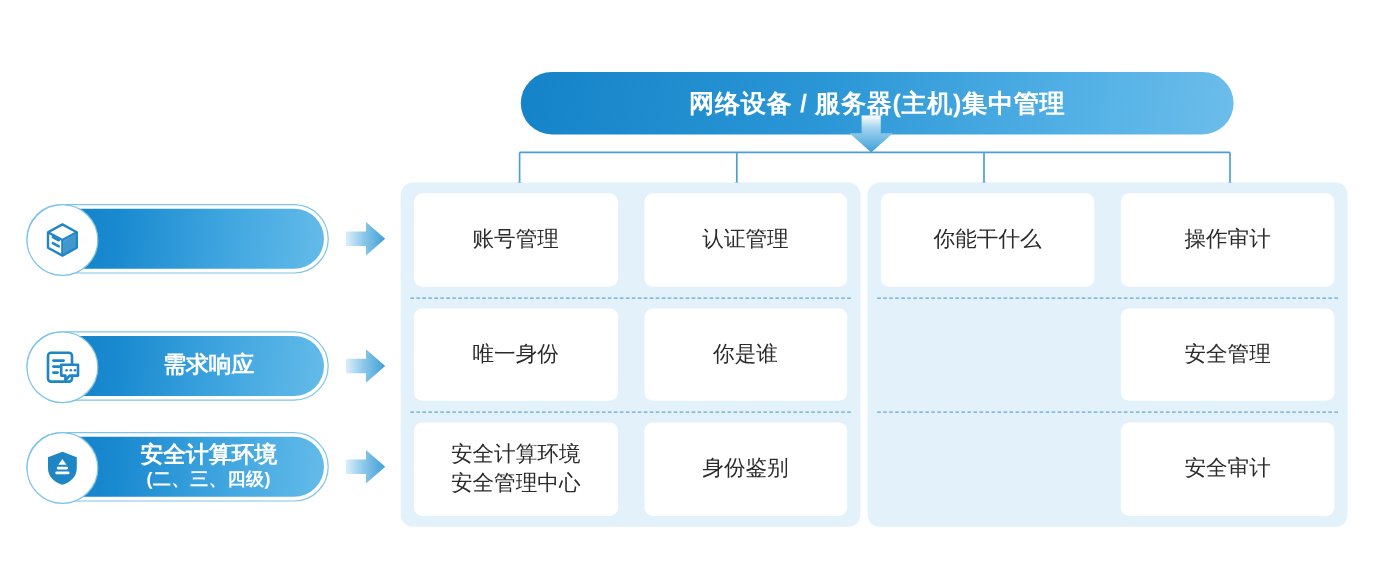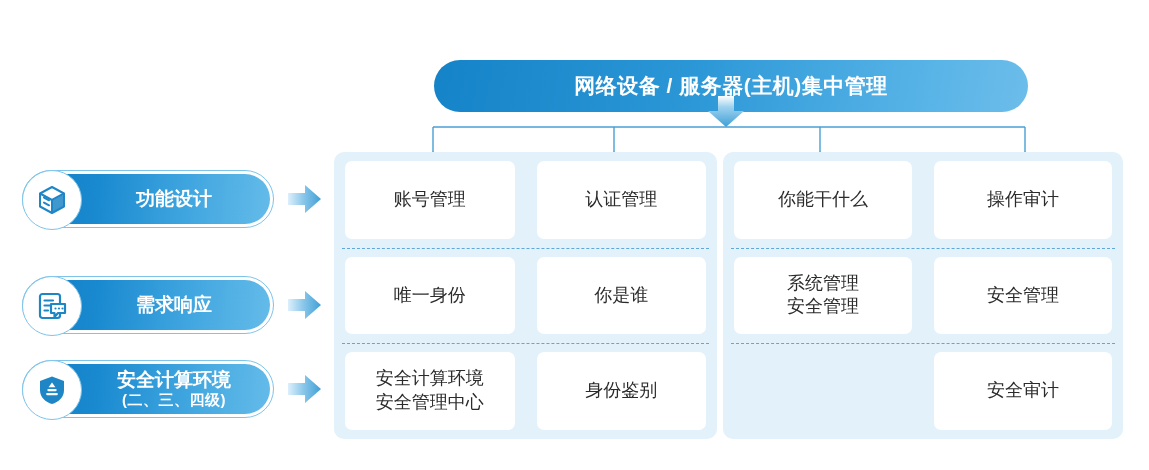--- a/index.html
+++ b/index.html
@@ -230,23 +230,20 @@
       <div class="pill-inner">
         <div class="pill-iconwrap">
           <svg width="32" height="32" viewBox="0 0 32 32">
             <path d="M16 3 L28 9.5 V22.5 L16 29 L4 22.5 V9.5 Z" fill="none" stroke="#1f86c6" stroke-width="2" stroke-linejoin="round"></path>
             <path d="M4 9.5 L16 16 L28 9.5" fill="none" stroke="#1f86c6" stroke-width="2" stroke-linejoin="round"></path>
             <path d="M16 16 V29" fill="none" stroke="#1f86c6" stroke-width="2"></path>
             <path d="M16.8 16.6 L27.4 10.8 V22.2 L16.8 28.2 Z" fill="#1f86c6" opacity="0.85"></path>
             <path d="M8 13.6 L13 16.3" fill="none" stroke="#1f86c6" stroke-width="2" stroke-linecap="round"></path>
             <path d="M8 18.6 L13 21.3" fill="none" stroke="#1f86c6" stroke-width="2" stroke-linecap="round"></path>
           </svg>
-        </div>
-        <div class="pill-label">
-          <span>功能设计</span>
         </div>
       </div>
     </div>
     <svg class="rail-arrow" viewBox="0 0 34 30">
       <defs>
         <linearGradient id="rtArrow1" x1="0" y1="0" x2="1" y2="0">
           <stop offset="0%" stop-color="#ddeffb"></stop>
           <stop offset="45%" stop-color="#8cc8ea"></stop>
           <stop offset="100%" stop-color="#3f9fd6"></stop>
         </linearGradient>
@@ -346,24 +343,20 @@
   <div class="row-divider rd1"></div>
   <div class="row-divider rd2"></div>
 </div>
 
 <div class="panel panel-b">
   <div class="panel-grid">
     <div class="cell-col">
       <div class="cell">
         <div class="card">你能干什么</div>
       </div>
-      <div class="cell">
-        <div class="card">系统管理
-安全管理</div>
-      </div>
     </div>
     <div class="cell-col">
       <div class="cell">
         <div class="card">操作审计</div>
       </div>
       <div class="cell">
         <div class="card">安全管理</div>
       </div>
       <div class="cell">
         <div class="card">安全审计</div>

